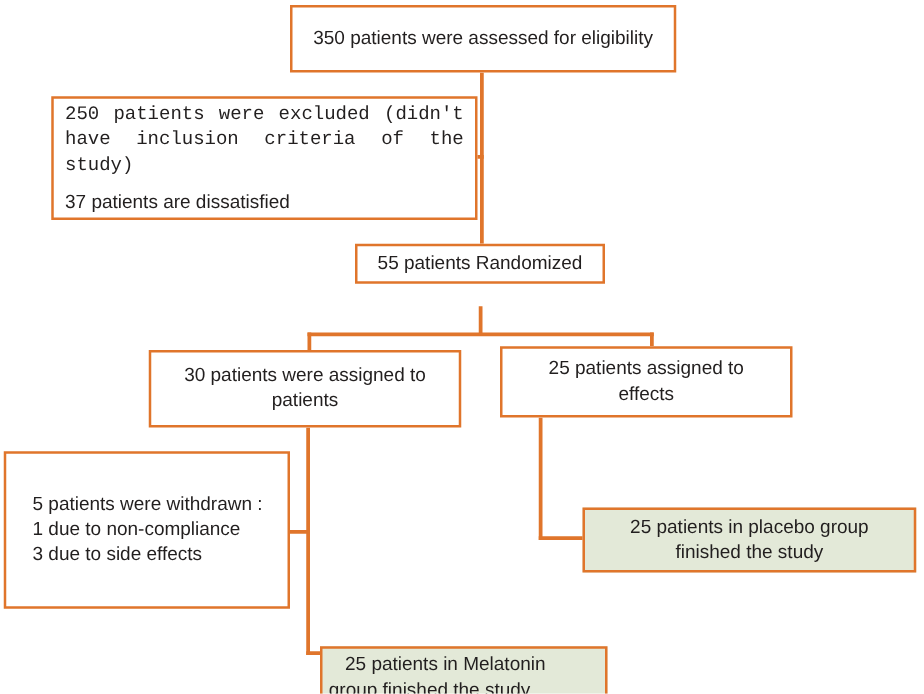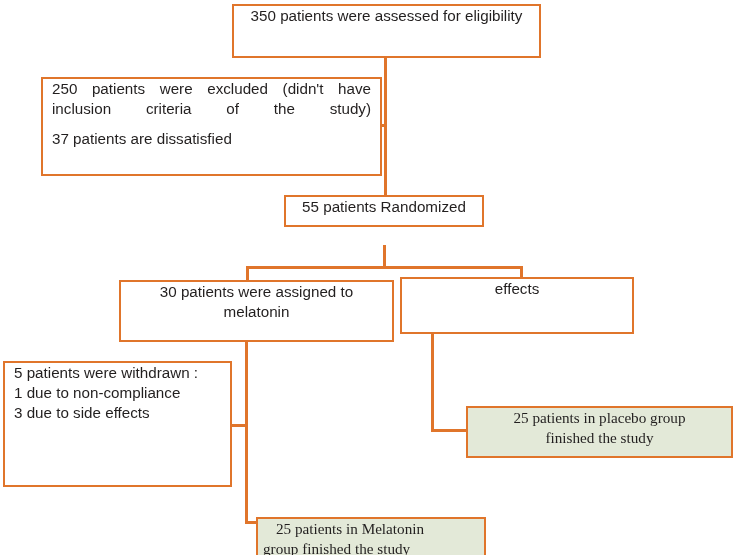--- a/index.html
+++ b/index.html
@@ -18,52 +18,51 @@
     background: #ffffff;
     overflow: hidden;
   }
   .node {
     position: absolute;
     box-sizing: border-box;
     border: 2px solid #E0752B;
     background: #ffffff;
     display: flex;
     flex-direction: column;
-    justify-content: flex-start;
+    justify-content: center;
     color: #221f1f;
     font-size: 15.2px;
     line-height: 1.32;
     z-index: 3;
   }
   .node.green {
     background: #E3E9D8;
-    font-family: Liberation Serif, serif;
   }
   .node .pad {
     padding: 0 9px;
   }
   .ctr   { text-align: center; }
   .left  { text-align: left; }
-  .just  { text-align: justify; text-align-last: justify; }
+  .just  { text-align: justify; text-align-last: justify; font-family: Liberation Mono, monospace; }
   .line-indent-1 { padding-left: 26px; }
   .line-indent-2 { padding-left: 46px; }
 
   .conn {
     position: absolute;
     background: #E0752B;
     z-index: 1;
   }
 
   
   #n-assessed   { left: 232px; top: 4px;   width: 309px; height: 54px; }
   #n-excluded   { left: 41px;  top: 77px;  width: 341px; height: 99px; }
   #n-random     { left: 284px; top: 195px; width: 200px; height: 32px; }
-  #n-melatonin  { left: 119px; top: 280px; width: 275px; height: 62px; }
+  #n-melatonin  { left: 119px; top: 280px; width: 250px; height: 62px; }
   #n-placebo    { left: 400px; top: 277px; width: 234px; height: 57px; }
-  #n-withdrawn  { left: 3px;   top: 361px; width: 229px; height: 126px; }
+  #n-withdrawn  { left: 3px;   top: 361px; width: 229px; height: 126px; padding-left: 12px; }
   #n-plc-done   { left: 466px; top: 406px; width: 267px; height: 52px; }
   #n-mel-done   { left: 256px; top: 517px; width: 230px; height: 51px; }
 </style>
 </head>
 <body>
 
 <div id="canvas">
 
   <div class="conn" style="left:384px; top:58px; width:3px; height:137px;"></div>
 
@@ -89,24 +88,25 @@
     <div class="pad just">250 patients were excluded (didn't have inclusion criteria of the study)</div>
     <div class="pad left" style="margin-top:10px;">37 patients are dissatisfied</div>
   </div>
 
   <div class="node" id="n-random">
     <div class="pad ctr">55 patients Randomized</div>
   </div>
 
   <div class="node" id="n-melatonin">
     <div class="pad ctr">30 patients  were assigned to</div>
-    <div class="pad ctr">melatonin</div>
+    <div class="pad ctr">patients</div>
   </div>
 
   <div class="node" id="n-placebo">
+    <div class="pad ctr">25 patients assigned  to</div>
     <div class="pad ctr">effects</div>
   </div>
 
   <div class="node" id="n-withdrawn">
     <div class="pad left">5 patients were withdrawn :</div>
     <div class="pad left line-indent-1">1 due to non-compliance</div>
     <div class="pad left line-indent-2">3 due to side effects</div>
   </div>
 
   <div class="node green" id="n-plc-done">

